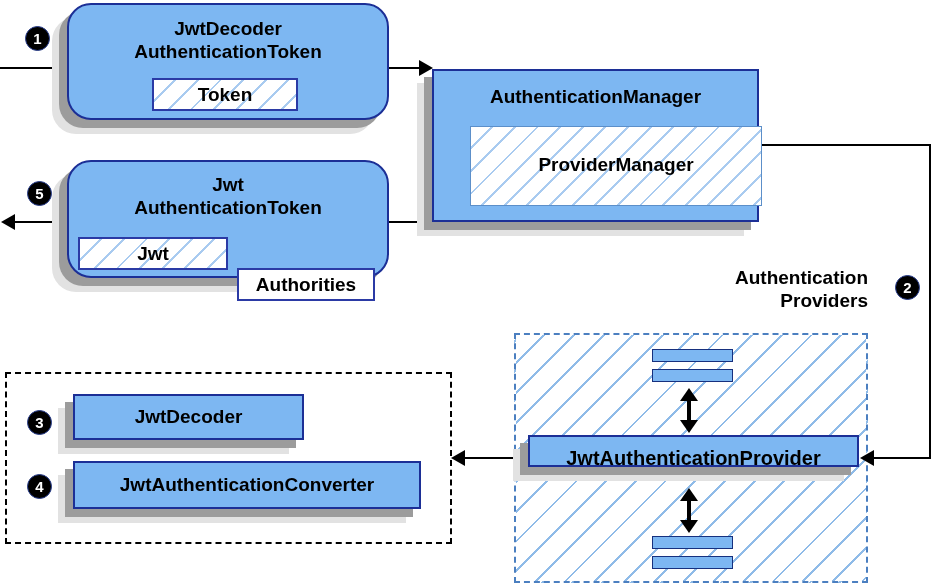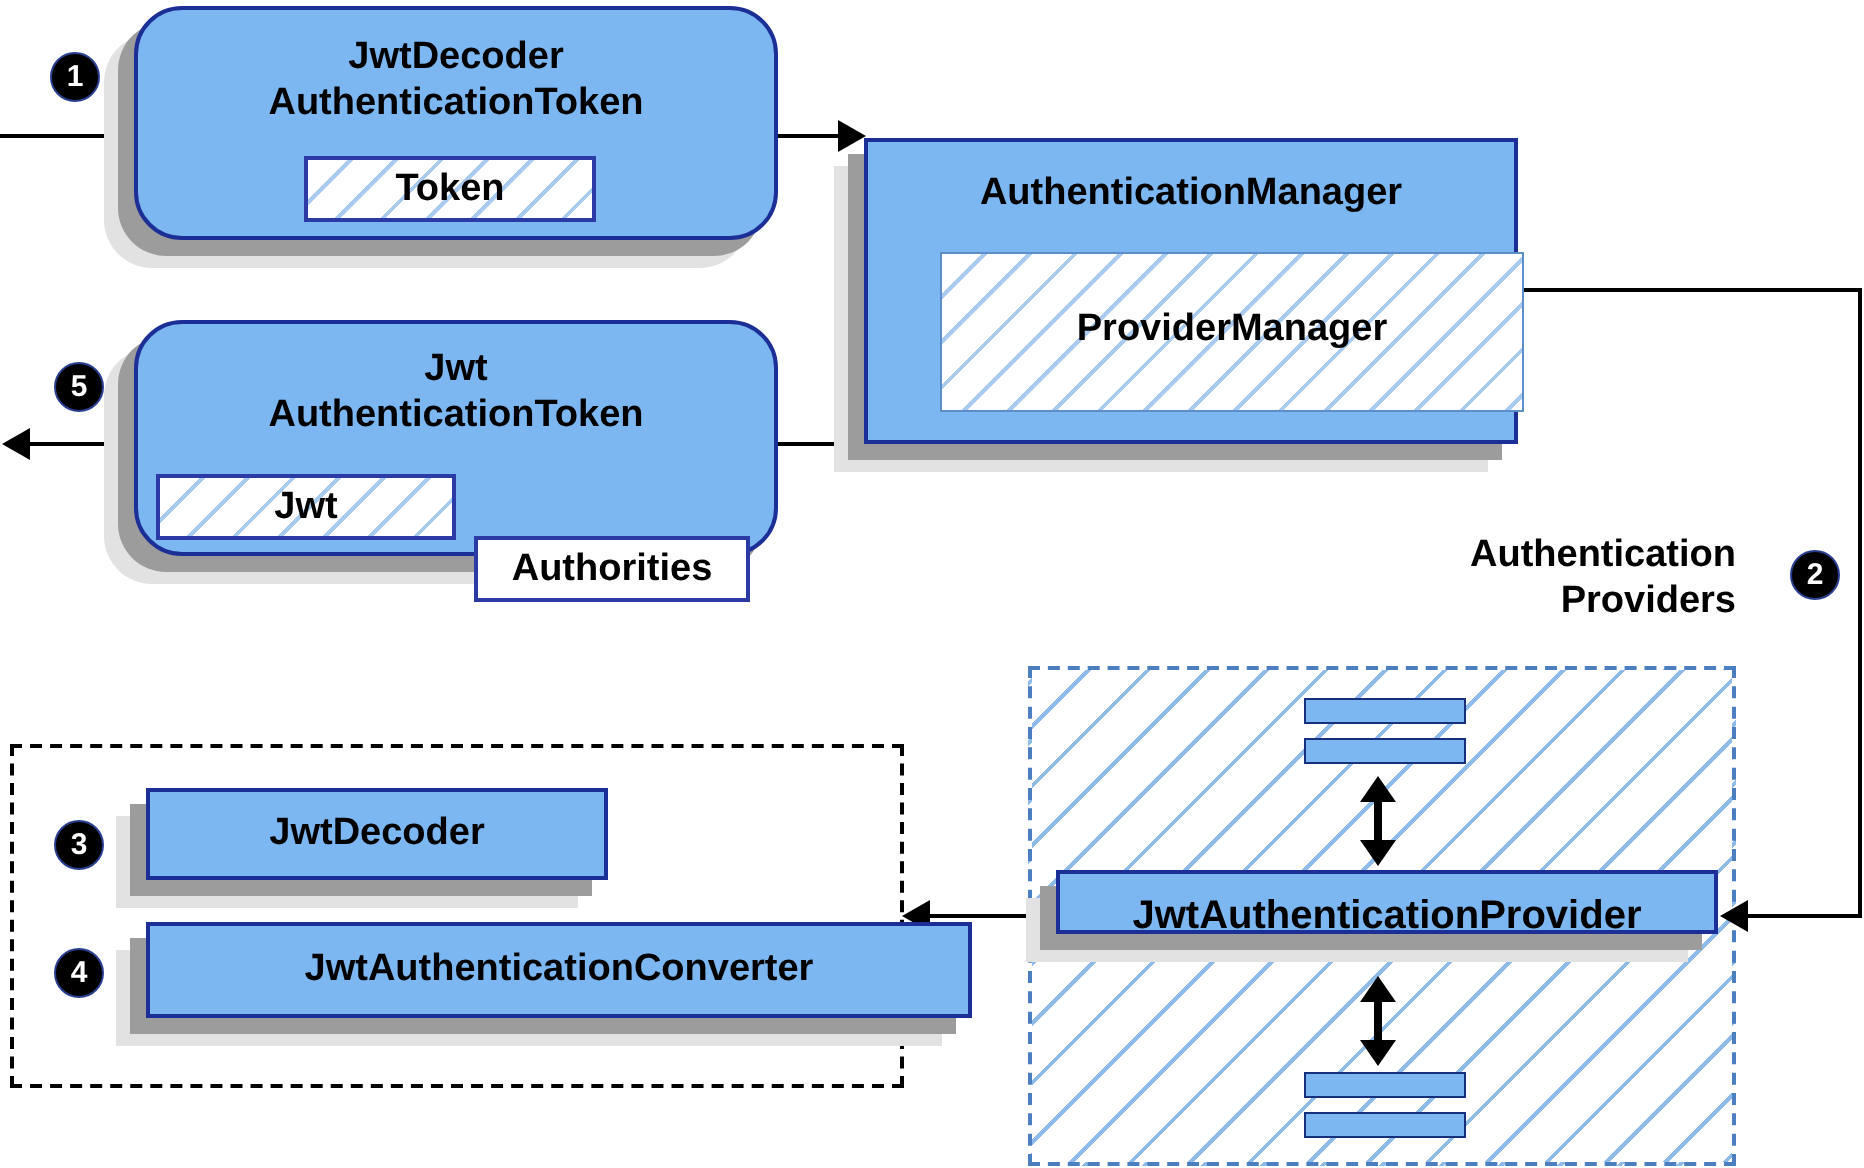--- a/index.html
+++ b/index.html
@@ -131,21 +131,21 @@
 
   <div class="abs tri-up" style="left:680px;top:488px;"></div>
   <div class="abs shaft" style="left:687px;top:499px;height:22px;"></div>
   <div class="abs tri-down" style="left:680px;top:520px;"></div>
 
   <div class="abs bar" style="left:652px;top:536px;width:81px;height:13px;"></div>
   <div class="abs bar" style="left:652px;top:556px;width:81px;height:13px;"></div>
 
   <div class="abs dotted-frame" style="left:5px;top:372px;width:447px;height:172px;"></div>
   <div class="abs node shadowed" style="left:73px;top:394px;width:231px;height:46px;line-height:42px;">JwtDecoder</div>
-  <div class="abs node shadowed" style="left:73px;top:461px;width:413px;height:48px;line-height:44px;">JwtAuthenticationConverter</div>
+  <div class="abs node shadowed" style="left:73px;top:461px;width:348px;height:48px;line-height:44px;">JwtAuthenticationConverter</div>
 
   <div class="abs badge" style="left:25px;top:26px;">1</div>
   <div class="abs badge" style="left:895px;top:275px;">2</div>
   <div class="abs badge" style="left:27px;top:410px;">3</div>
   <div class="abs badge" style="left:27px;top:474px;">4</div>
   <div class="abs badge" style="left:27px;top:181px;">5</div>
 
 </div>
 
 </body></html>

